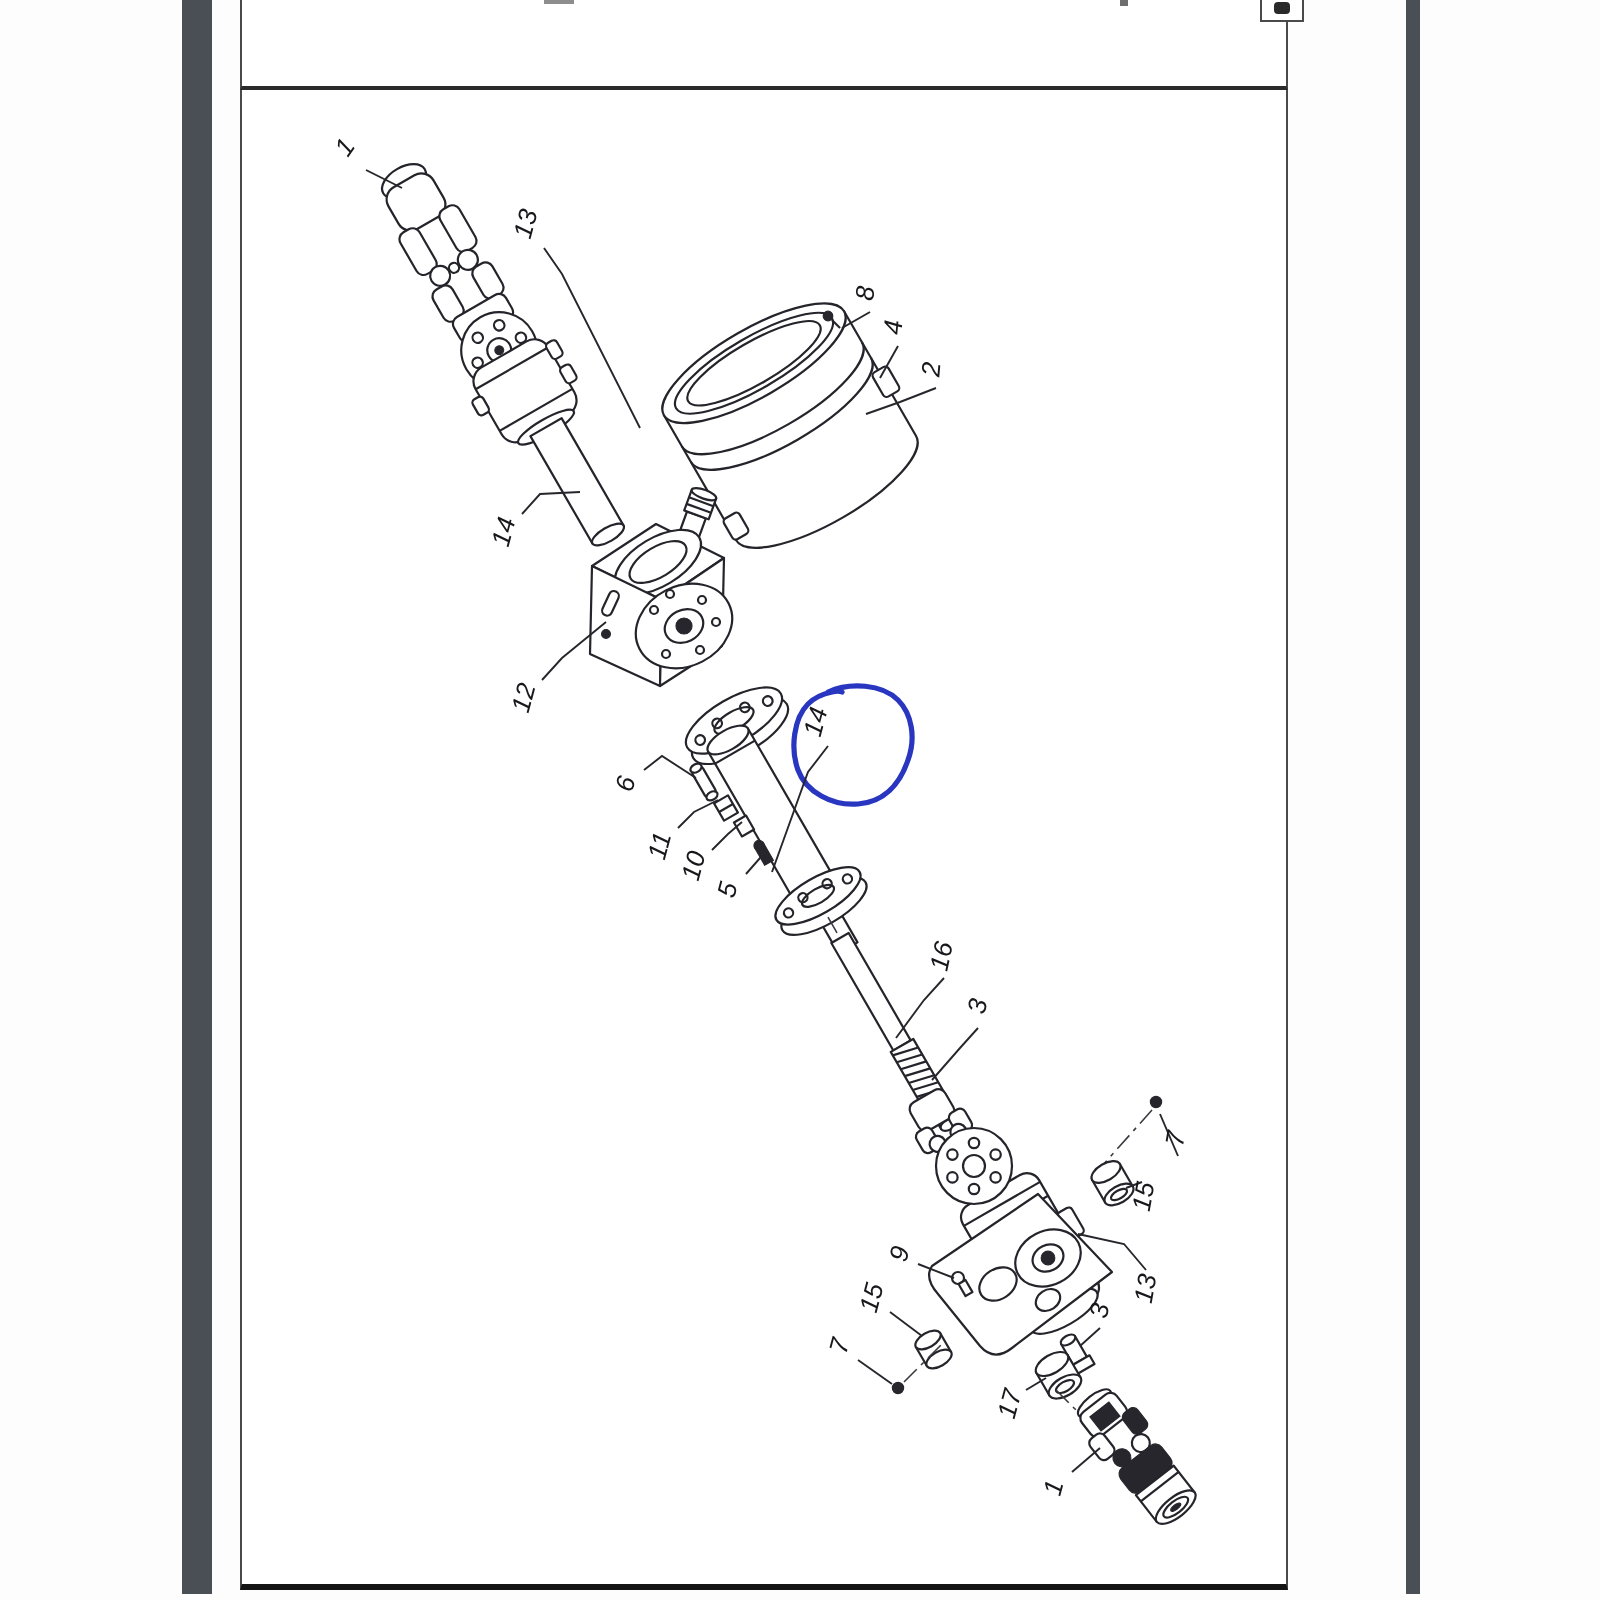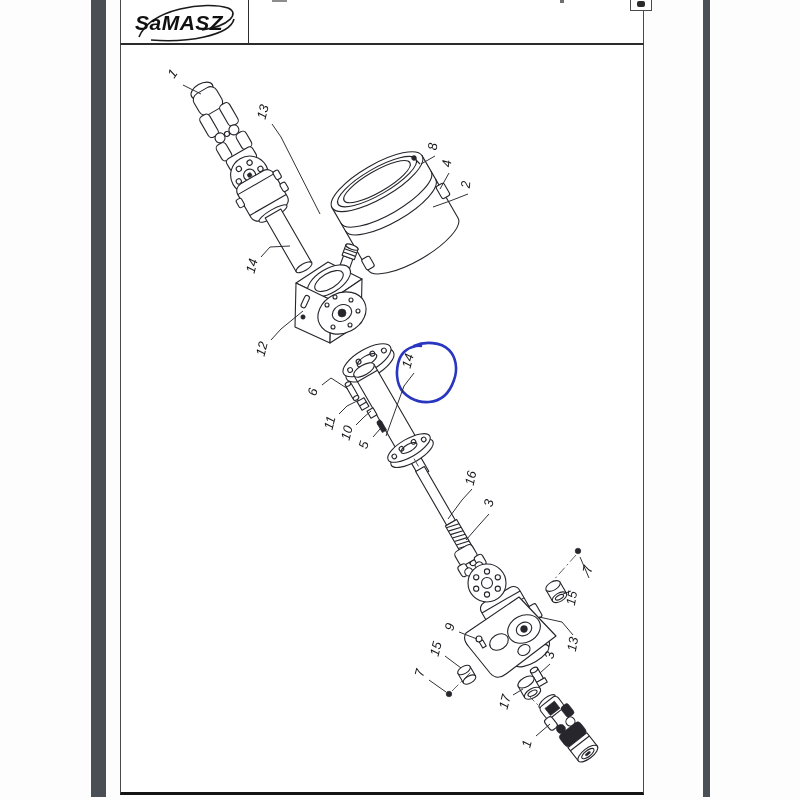--- a/index.html
+++ b/index.html
@@ -59,27 +59,20 @@
 
   <div class="shadow-bar left"></div>
   <div class="shadow-bar right"></div>
   <div class="top-dash a"></div>
   <div class="top-dash b"></div>
   <div class="corner-box">
     <span class="blob"></span>
   </div>
 
   <div class="sheet-header">
-    <div class="cell logo-cell">
-      <svg class="logo-svg" width="124" height="45" viewBox="0 0 124 45" xmlns="http://www.w3.org/2000/svg">
-        <path class="logo-swoosh" d="M 16,38 C 28,9 84,2 105,9 C 117,14 107,27 79,31"></path>
-        <path class="logo-swoosh" d="M 28,41 C 63,44 107,37 111,20"></path>
-        <text x="12" y="31">SaMASZ</text>
-      </svg>
-    </div>
   </div>
 
   <div class="frame"></div>
 
   <svg class="diagram" viewBox="0 0 800 800" xmlns="http://www.w3.org/2000/svg">
 
     <g transform="translate(208,101) rotate(60)">
       <ellipse class="w" cx="-12" cy="0" rx="7" ry="12"></ellipse>
       <rect class="w" x="-12" y="-13" width="24" height="26" rx="7"></rect>
       <rect class="w" x="10" y="-17" width="24" height="11" rx="4"></rect>

